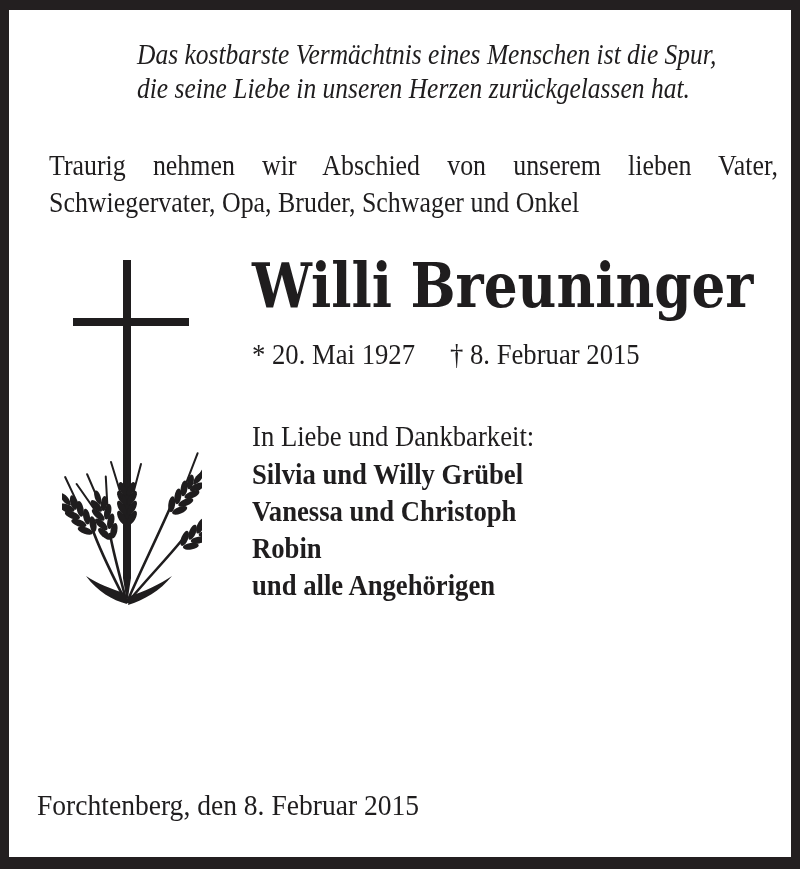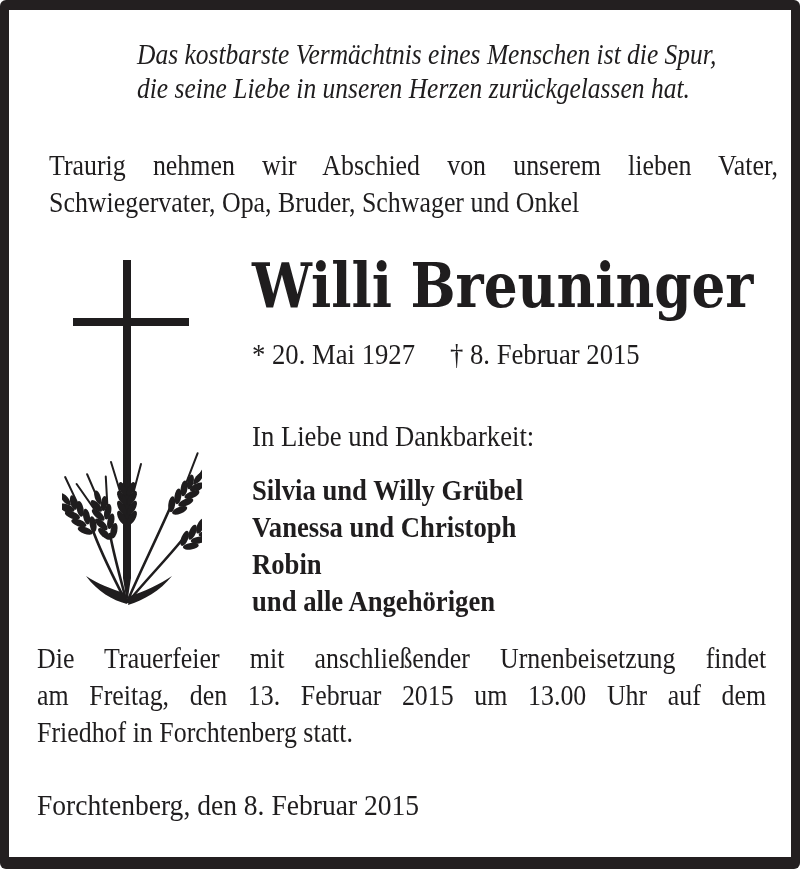--- a/index.html
+++ b/index.html
@@ -8,21 +8,20 @@
     background: #ffffff;
   }
   .sheet {
     position: relative;
     width: 800px;
     height: 869px;
     background: #ffffff;
     overflow: hidden;
     font-family: "Liberation Serif", serif;
     color: #1f1d1e;
-    border-radius: 6px;
   }
   .frame {
     position: absolute;
     inset: 0;
     border-style: solid;
     border-color: #231f20;
     border-width: 10px 9px 12px 9px;
     pointer-events: none;
     box-sizing: border-box;
   }
@@ -97,21 +96,21 @@
   .mourn-heading {
     left: 252px;
     top: 420px;
     font-size: 29px;
     white-space: nowrap;
     transform: scaleX(0.92);
     transform-origin: 0 0;
   }
   .mourners {
     left: 252px;
-    top: 472px;
+    top: 456px;
     font-size: 29px;
     line-height: 37px;
     font-weight: bold;
     white-space: nowrap;
   }
   .mourners .line {
     transform: scaleX(0.92);
     transform-origin: 0 0;
   }
 
@@ -187,21 +186,16 @@
 
   <div class="abs mourn-heading">In Liebe und Dankbarkeit:</div>
 
   <div class="abs mourners">
     <div class="line">Silvia und Willy Grübel</div>
     <div class="line">Vanessa und Christoph</div>
     <div class="line">Robin</div>
     <div class="line">und alle Angehörigen</div>
   </div>
 
-  <div class="abs bodyblock funeral">
-    <div class="narrow just">Die Trauerfeier mit anschließender Urnenbeisetzung findet</div>
-    <div class="narrow just">am Freitag, den 13. Februar 2015 um 13.00 Uhr auf dem</div>
-    <div class="narrow">Friedhof in Forchtenberg statt.</div>
-  </div>
 
   <div class="abs dateline">Forchtenberg, den 8. Februar 2015</div>
 
 </div>
 
 </body></html>

